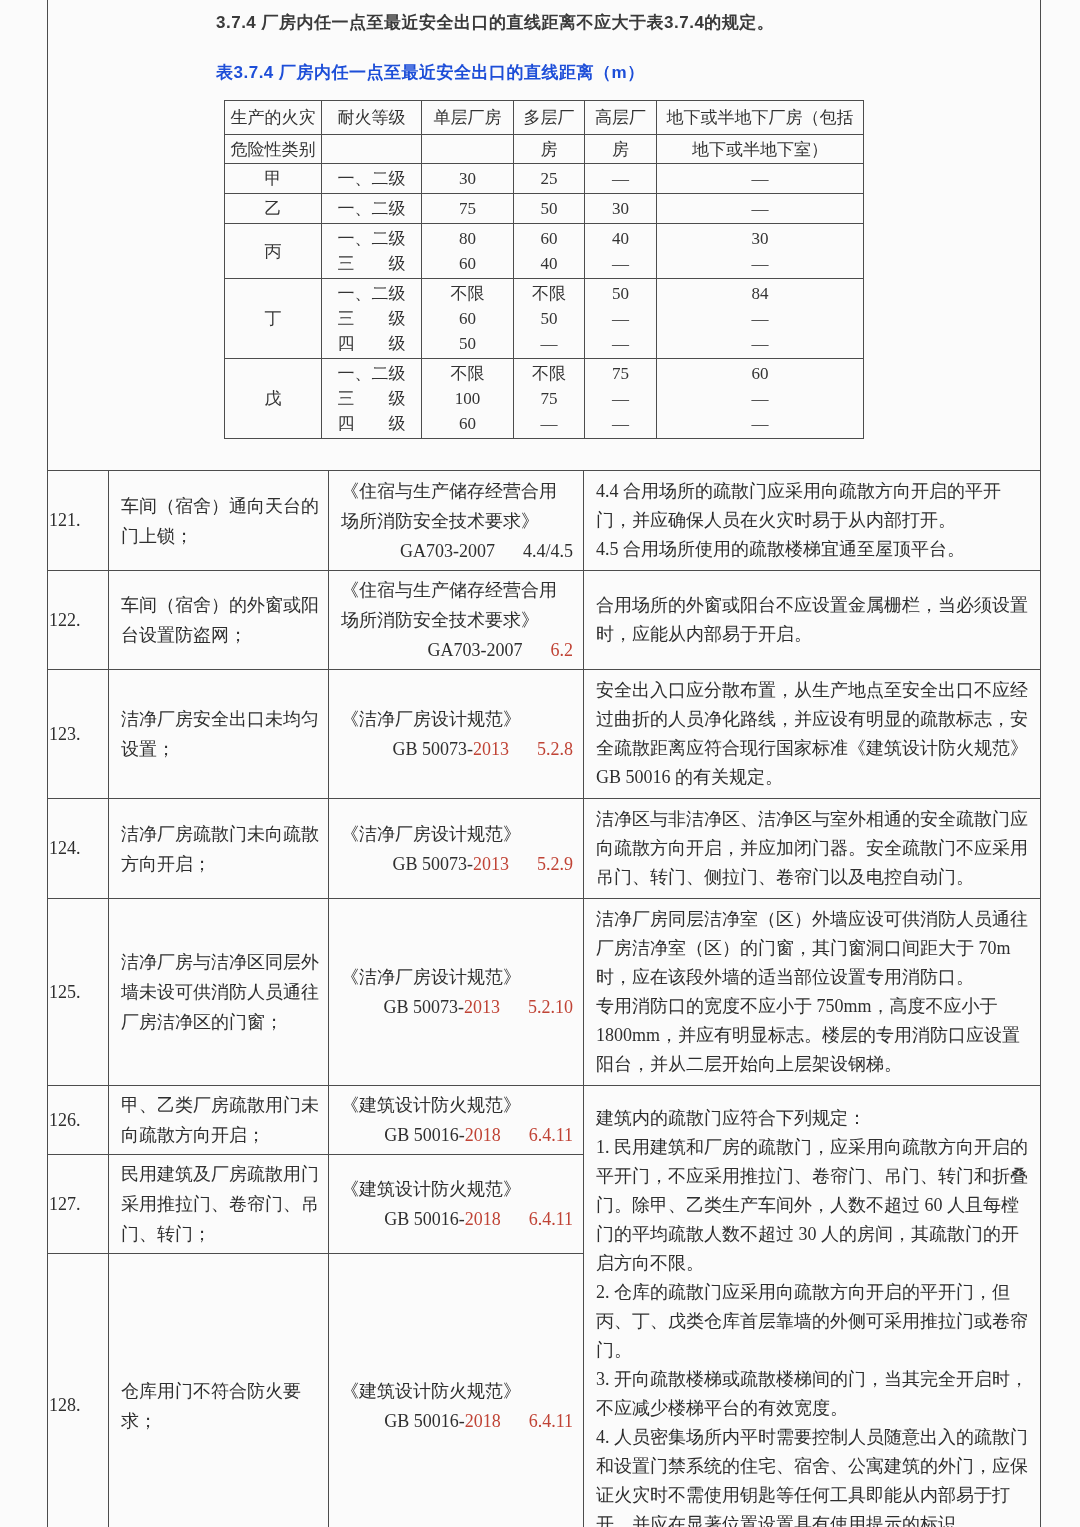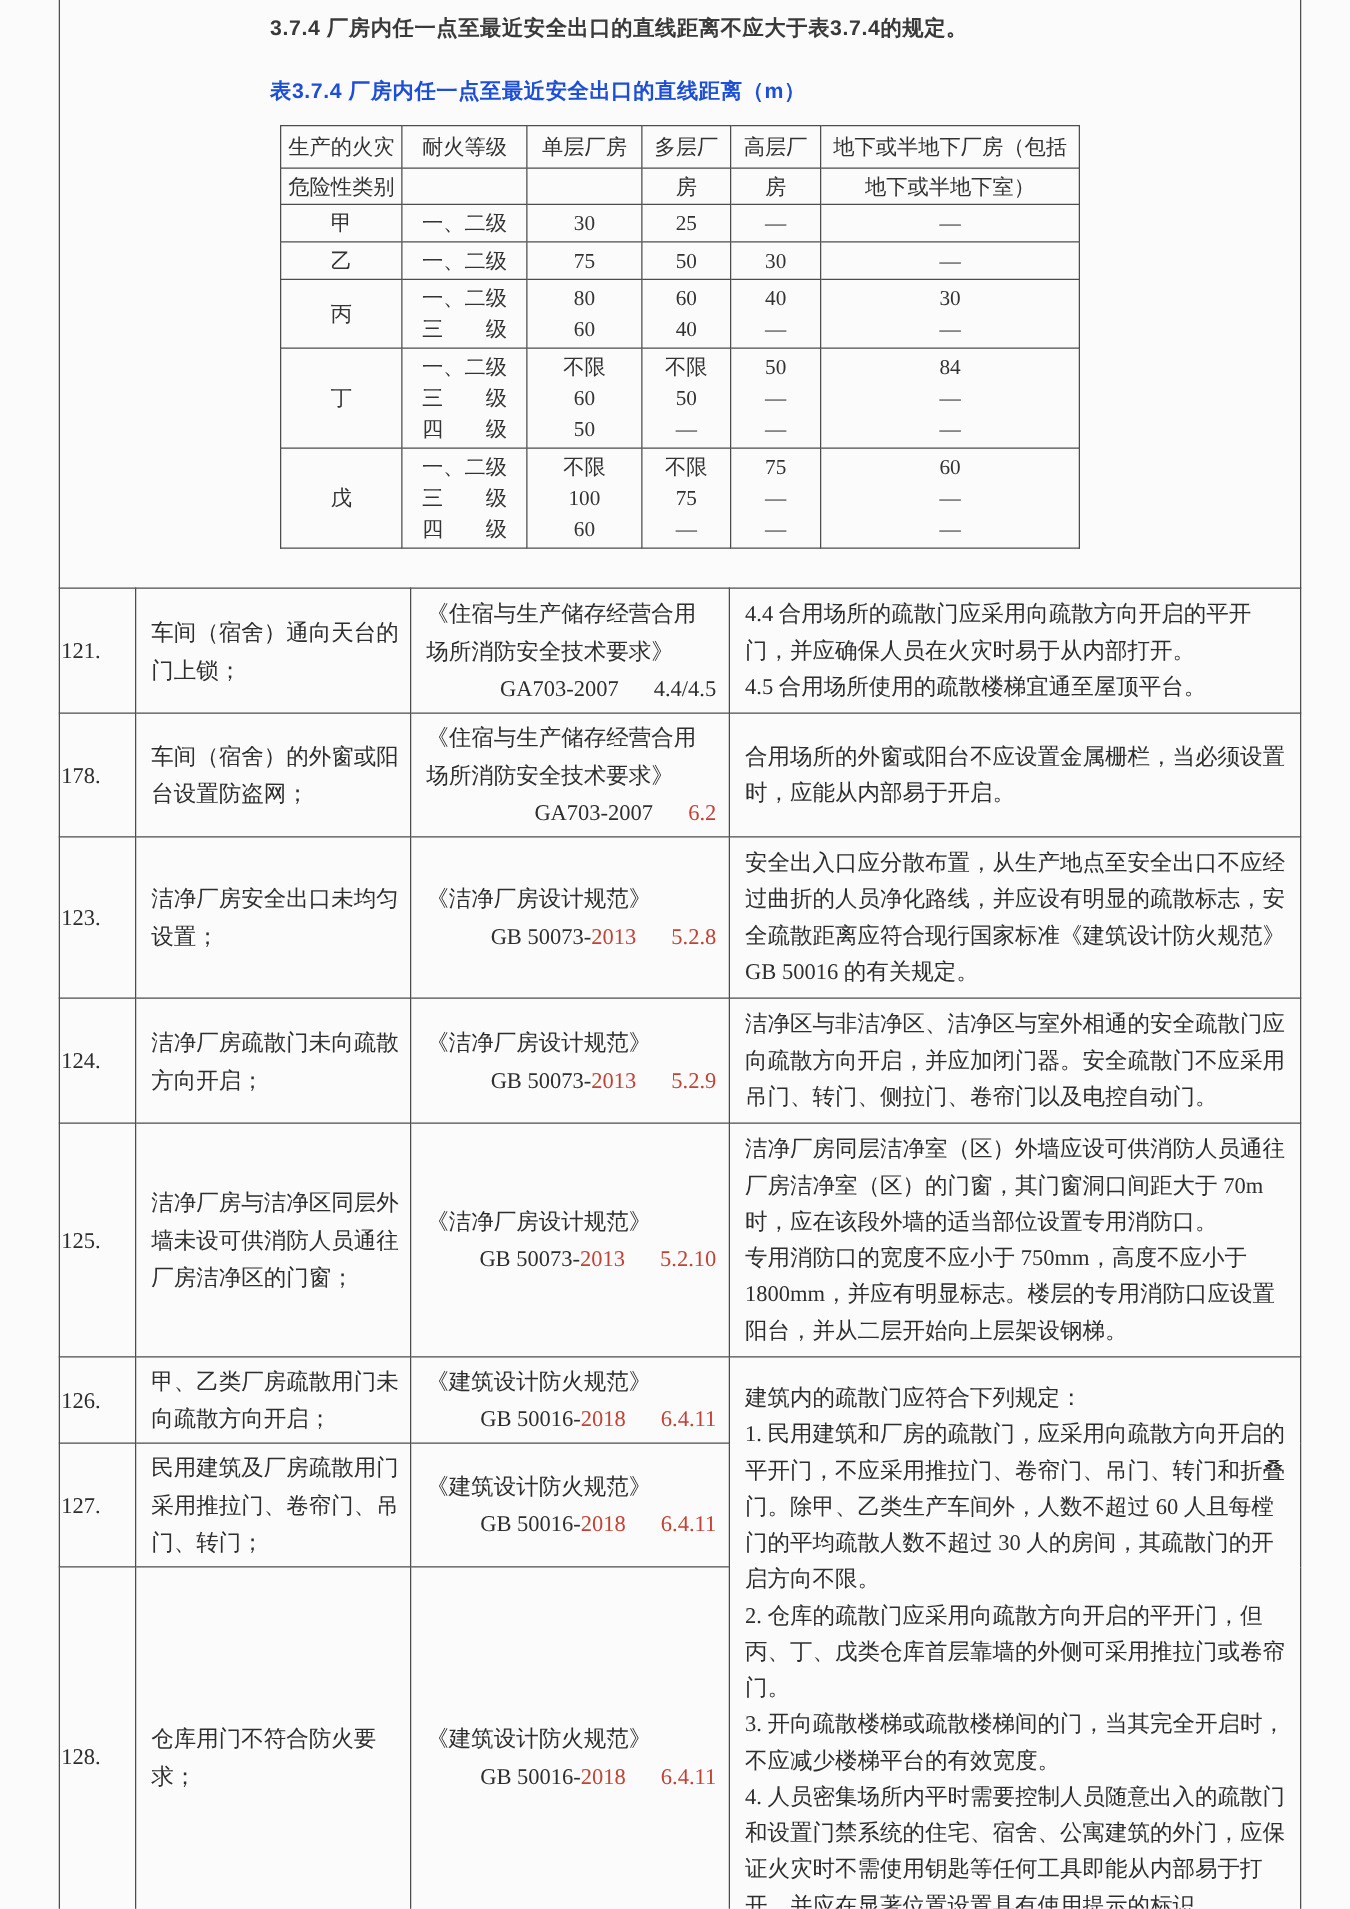--- a/index.html
+++ b/index.html
@@ -235,21 +235,21 @@
     <tr class="h121">
           <td class="c-no">121.</td>
           <td class="c-item">车间（宿舍）通向天台的门上锁；</td>
           <td class="c-ref"><span>《住宿与生产储存经营合用场所消防安全技术要求》</span><div class="ref-code"><span>GA703-2007</span><span class="clause">4.4/4.5</span></div></td>
           <td class="c-req">
             <div>4.4 合用场所的疏散门应采用向疏散方向开启的平开门，并应确保人员在火灾时易于从内部打开。</div>
             <div>4.5 合用场所使用的疏散楼梯宜通至屋顶平台。</div>
           </td>
         </tr>
         <tr class="h122">
-          <td class="c-no">178.</td>
+          <td class="c-no">122.</td>
           <td class="c-item">车间（宿舍）的外窗或阳台设置防盗网；</td>
           <td class="c-ref"><span>《住宿与生产储存经营合用场所消防安全技术要求》</span><div class="ref-code"><span>GA703-2007</span><span class="clause red">6.2</span></div></td>
           <td class="c-req">
             <div>合用场所的外窗或阳台不应设置金属栅栏，当必须设置时，应能从内部易于开启。</div>
           </td>
         </tr>
         <tr class="h123">
           <td class="c-no">123.</td>
           <td class="c-item">洁净厂房安全出口未均匀设置；</td>
           <td class="c-ref"><span>《洁净厂房设计规范》</span><div class="ref-code"><span>GB 50073-</span><span class="red">2013</span><span class="clause red">5.2.8</span></div></td>

